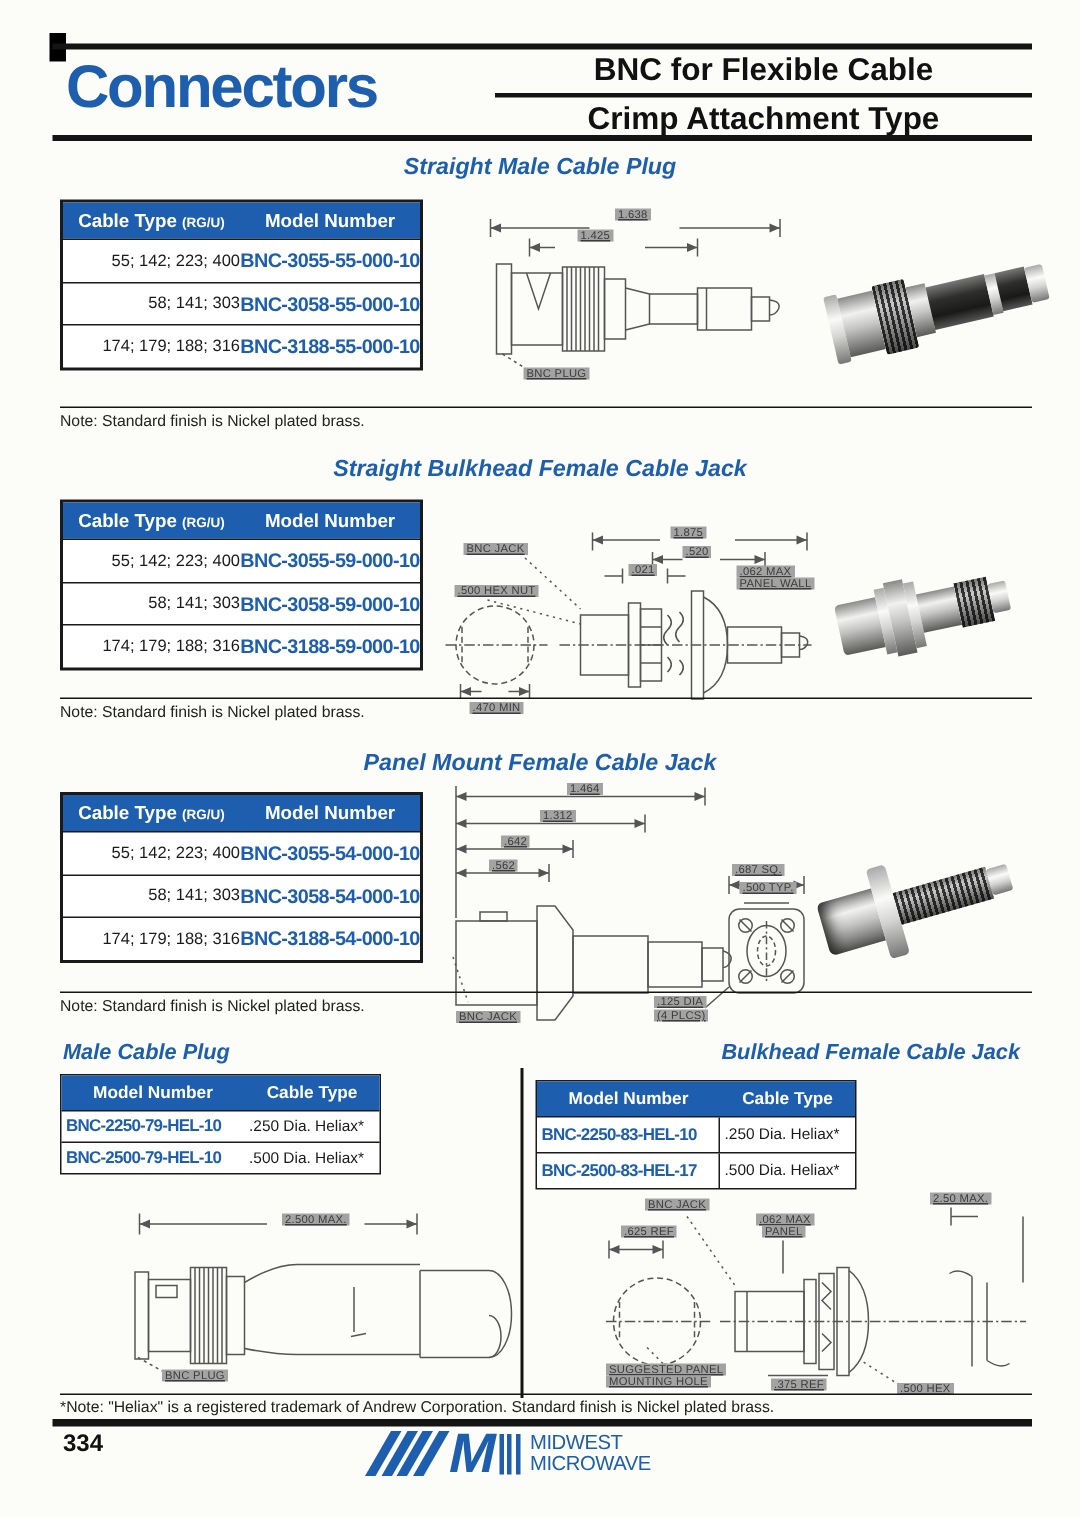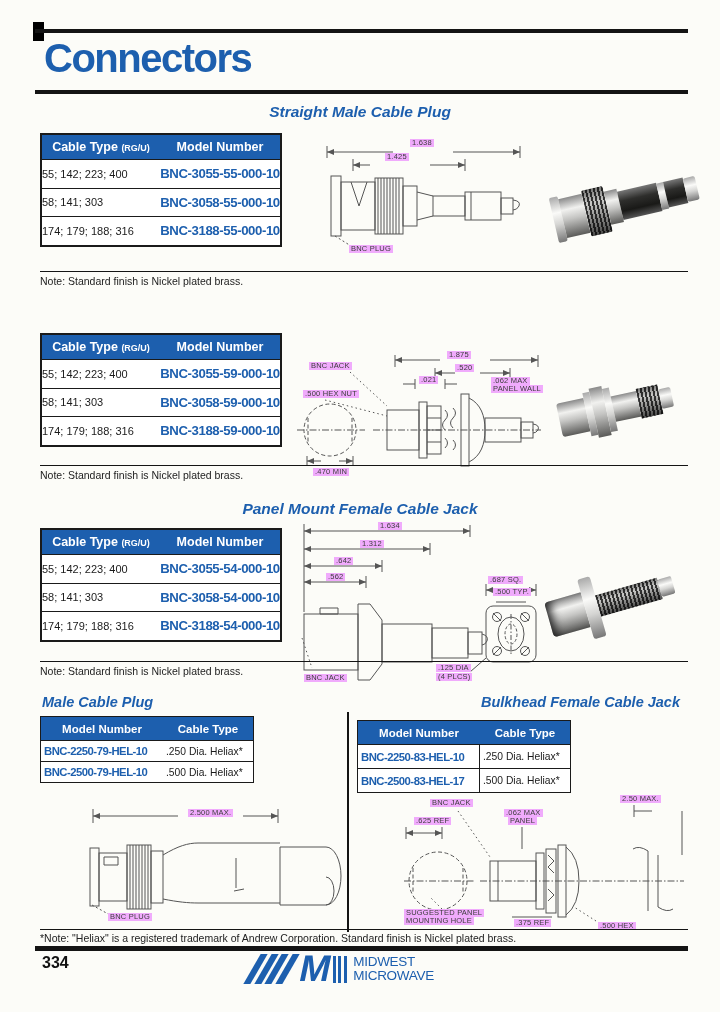--- a/index.html
+++ b/index.html
@@ -19,42 +19,42 @@
              color:#1d5fae;font-weight:bold;font-style:italic;font-size:15.5px;}
   .sub-title{position:absolute;color:#1d5fae;font-weight:bold;font-style:italic;font-size:14.5px;}
 
   
   .ctable{position:absolute;width:242px;border:2px solid #1a1a1a;background:#fff;box-sizing:border-box;}
   .thead{display:flex;background:#1d5fae;height:24px;align-items:center;}
   .th1{width:118px;text-align:center;color:#fff;font-weight:bold;font-size:12.5px;}
   .th1 .sub{font-size:9px;}
   .th2{flex:1;text-align:center;color:#fff;font-weight:bold;font-size:12.5px;}
   .trow{display:flex;height:27.5px;align-items:center;border-top:1.2px solid #1a1a1a;}
-  .td-cable{width:118px;text-align:left;font-size:11px;color:#1a1a1a;}
+  .td-cable{width:118px;text-align:right;font-size:11px;color:#1a1a1a;}
   .td-model{flex:1;text-align:center;font-weight:bold;font-size:13.2px;color:#1d5fae;letter-spacing:-0.4px;}
 
   
   .htable{position:absolute;width:214px;border:1.6px solid #1a1a1a;background:#fff;box-sizing:border-box;}
   .hthead{display:flex;background:#1d5fae;height:23px;align-items:center;}
   .hth1{width:122px;text-align:center;color:#fff;font-weight:bold;font-size:11.5px;}
   .hth2{flex:1;text-align:center;color:#fff;font-weight:bold;font-size:11.5px;}
   .hrow{display:flex;height:20px;align-items:center;border-top:1.2px solid #1a1a1a;}
   .h-model{width:122px;font-weight:bold;color:#1d5fae;font-size:11.3px;letter-spacing:-0.5px;padding-left:3px;box-sizing:border-box;}
   .h-cable{flex:1;font-size:10.3px;color:#1a1a1a;padding-left:3px;}
   .rt .hrow{height:23px;}
   .rt .h-model{border-right:1.2px solid #1a1a1a;height:100%;display:flex;align-items:center;}
 
   .note{position:absolute;font-size:10.5px;color:#222;}
   .foot-note{position:absolute;font-size:10.5px;color:#222;}
 
   
   .draw{position:absolute;}
   .draw svg{position:absolute;left:0;top:0;}
-  .dlabel{position:absolute;font-size:7.5px;color:#3c3c3c;background:#f0abfc;
-          padding:0 2px;white-space:nowrap;line-height:1.1;letter-spacing:.2px;}
+  .dlabel{position:absolute;font-size:7.5px;color:#3c3c3c;background:#a3a3a3;
+          padding:0 2px;white-space:nowrap;line-height:1.1;letter-spacing:.2px;text-decoration:underline;}
 
   
   .photo{position:absolute;display:flex;align-items:center;}
   .seg{flex:none;}
   .metal{background:linear-gradient(#8a8a8a 0%,#f1f1ef 30%,#c4c4c2 55%,#5a5a58 100%);}
   .metal-lt{background:linear-gradient(#aaa 0%,#fafaf8 35%,#d5d5d3 60%,#777 100%);}
   .knurlseg{background:repeating-linear-gradient(90deg,#3a3a3a 0 2px,#d8d8d6 2px 4px),
             linear-gradient(#888,#eee 30%,#555);background-blend-mode:multiply;}
   .darkseg{background:linear-gradient(#777 0%,#2e2e2c 35%,#191917 70%,#555 100%);}
 
@@ -71,20 +71,25 @@
 </style>
 </head>
 <body>
 
 <div class="page">
 
   <div class="regmark" style="left:33px;top:22px;width:11px;height:19px;"></div>
   <div class="rule" style="left:35px;top:29px;width:653px;height:4px;"></div>
 
   <div class="brand">Connectors</div>
+  <div class="hdr-right">
+    <div class="hdr-line">BNC for Flexible Cable</div>
+    <div class="hdr-mid-rule"></div>
+    <div class="hdr-line">Crimp Attachment Type</div>
+  </div>
   <div class="rule" style="left:35px;top:90px;width:653px;height:4px;"></div>
 
   <div class="sec-title" style="top:103px;">Straight Male Cable Plug</div>
 
   <div class="ctable" style="left:40px;top:133px;">
     <div class="thead">
       <div class="th1"><span>Cable Type</span> <span class="sub">(RG/U)</span></div>
       <div class="th2">Model Number</div>
     </div>
     <div class="trow">
@@ -135,20 +140,21 @@
     <div class="seg metal" style="width:13px;height:34px;"></div>
     <div class="seg darkseg" style="width:40px;height:29px;"></div>
     <div class="seg metal-lt" style="width:7px;height:27px;"></div>
     <div class="seg darkseg" style="width:20px;height:26px;"></div>
     <div class="seg metal-lt" style="width:12px;height:24px;border-radius:2px;"></div>
   </div>
 
   <div class="rule" style="left:40px;top:271px;width:648px;height:1px;"></div>
   <div class="note" style="left:40px;top:275px;">Note: Standard finish is Nickel plated brass.</div>
 
+  <div class="sec-title" style="top:304px;">Straight Bulkhead Female Cable Jack</div>
 
   <div class="ctable" style="left:40px;top:333px;">
     <div class="thead">
       <div class="th1"><span>Cable Type</span> <span class="sub">(RG/U)</span></div>
       <div class="th2">Model Number</div>
     </div>
     <div class="trow">
       <div class="td-cable">55; 142; 223; 400</div>
       <div class="td-model">BNC-3055-59-000-10</div>
     </div>
@@ -255,21 +261,21 @@
         <ellipse cx="221" cy="116" rx="13" ry="17"></ellipse>
         <ellipse cx="221" cy="116" rx="6" ry="10" stroke-dasharray="3,2"></ellipse>
         <path d="M221 96 V136" stroke-dasharray="5,2,1.5,2"></path>
         <path d="M196 72 H246 M206 84 H236"></path>
         <path d="M196 66 V78 M246 66 V78"></path>
         <path d="M196 140 L180 154"></path>
         <path d="M12 120 L22 150" stroke-dasharray="1.5,3"></path>
       </g>
       <path d="M14 13 l7 -3 v6 z M180 13 l-7 -3 v6 z M14 31 l7 -3 v6 z M140 31 l-7 -3 v6 z M14 48 l7 -3 v6 z M92 48 l-7 -3 v6 z M14 64 l7 -3 v6 z M76 64 l-7 -3 v6 z M196 72 l7 -3 v6 z M246 72 l-7 -3 v6 z" fill="#555"></path>
     </svg>
-    <span class="dlabel" style="left:88px;top:4px;">1.634</span>
+    <span class="dlabel" style="left:88px;top:4px;">1.464</span>
     <span class="dlabel" style="left:70px;top:22px;">1.312</span>
     <span class="dlabel" style="left:44px;top:39px;">.642</span>
     <span class="dlabel" style="left:36px;top:55px;">.562</span>
     <span class="dlabel" style="left:198px;top:58px;">.687 SQ.</span>
     <span class="dlabel" style="left:203px;top:70px;">.500 TYP.</span>
     <span class="dlabel" style="left:146px;top:146px;">.125 DIA</span>
     <span class="dlabel" style="left:146px;top:155px;">(4 PLCS)</span>
     <span class="dlabel" style="left:14px;top:156px;">BNC JACK</span>
   </div>
 

